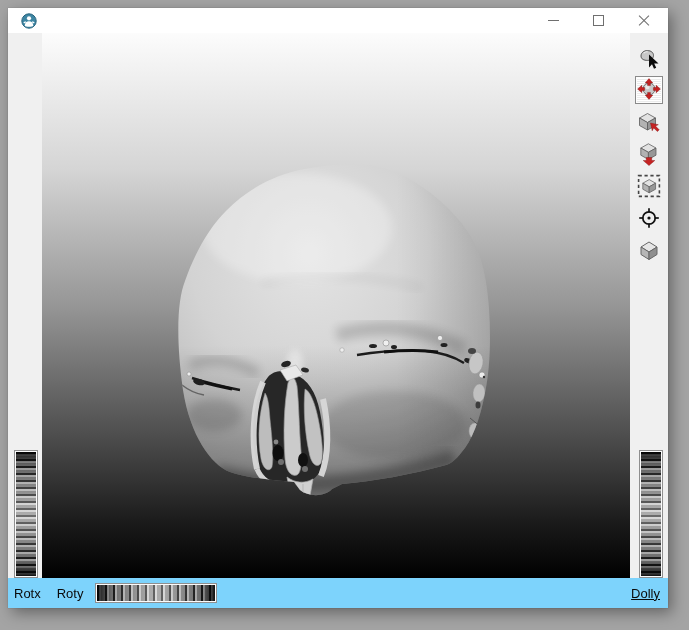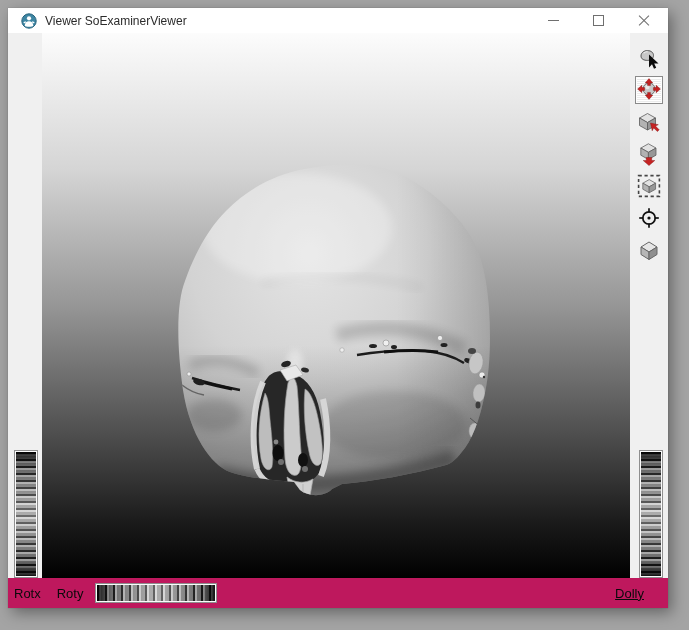--- a/index.html
+++ b/index.html
@@ -28,27 +28,27 @@
   .glyph-close{position:relative;width:12px;height:12px;}
   .glyph-close::before,.glyph-close::after{
     content:"";position:absolute;left:-1px;top:5px;width:14px;height:1px;background:#6f6f6f;
   }
   .glyph-close::before{transform:rotate(45deg);}
   .glyph-close::after{transform:rotate(-45deg);}
   
   .left-strip{position:absolute;left:0;top:25px;width:34px;height:545px;background:#f0f0f0;}
   .right-strip{position:absolute;left:622px;top:25px;width:38px;height:545px;background:#f0f0f0;}
   .bottom-bar{
-    position:absolute;left:0;top:570px;width:660px;height:30px;background:#be185d;
+    position:absolute;left:0;top:570px;width:660px;height:30px;background:#7dd3fc;
     display:flex;align-items:center;font-size:13px;color:#0a0a0a;
   }
   .bb-label{flex:0 0 auto;}
   .lbl-rotx{margin-left:6px;}
   .lbl-roty{margin-left:8px;padding-left:8px;}
-  .lbl-dolly{margin-left:auto;margin-right:24px;text-decoration:underline;}
+  .lbl-dolly{margin-left:auto;margin-right:8px;text-decoration:underline;}
   
   .viewport{
     position:absolute;left:34px;top:25px;width:588px;height:545px;
     background:linear-gradient(180deg,#fcfcfc 0%,#d5d5d5 25%,#969696 50%,#4a4a4a 75%,#1a1a1a 90%,#000 100%);
   }
   .viewport svg{position:absolute;left:0;top:0;}
   
   .vwheel-frame{
     position:absolute;width:22px;height:126px;background:#fbfbfb;border:1px solid #8f8f8f;
   }
@@ -91,21 +91,20 @@
 <div class="window">
 
   <div class="titlebar">
     <svg class="title-icon" viewBox="0 0 16 16">
       <circle cx="8" cy="8" r="7.2" fill="#3e86a3" stroke="#27637e" stroke-width="1"></circle>
       <circle cx="8" cy="5.3" r="2.1" fill="#ffffff"></circle>
       <path d="M3.7,12.9 C3.9,9.7 5.6,8.3 8,8.3 C10.4,8.3 12.1,9.7 12.3,12.9 C10.9,14 5.1,14 3.7,12.9 Z" fill="#ffffff"></path>
       <rect x="2.4" y="8.6" width="2.6" height="1.5" rx="0.75" fill="#ffffff" transform="rotate(-24 3.7 9.3)"></rect>
       <rect x="11" y="8.6" width="2.6" height="1.5" rx="0.75" fill="#ffffff" transform="rotate(24 12.3 9.3)"></rect>
     </svg>
-    <span class="title-text">Viewer SoExaminerViewer</span>
     <div class="win-controls">
       <div class="win-btn">
           <span class="glyph-min"></span>
         </div>
       <div class="win-btn">
           <span class="glyph-max"></span>
         </div>
       <div class="win-btn">
           <span class="glyph-close"></span>
         </div>

